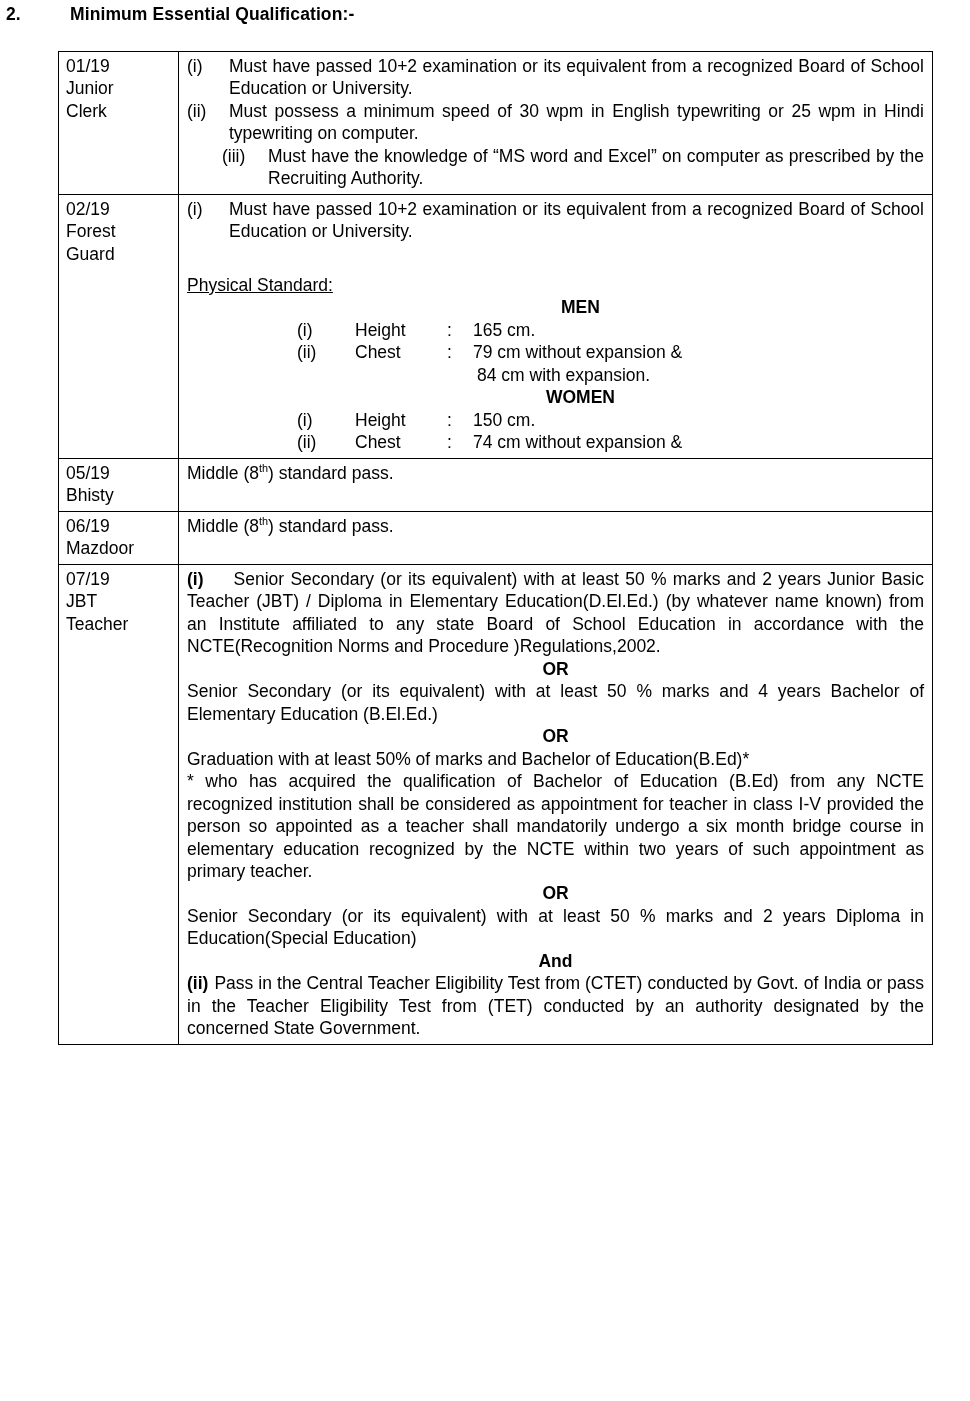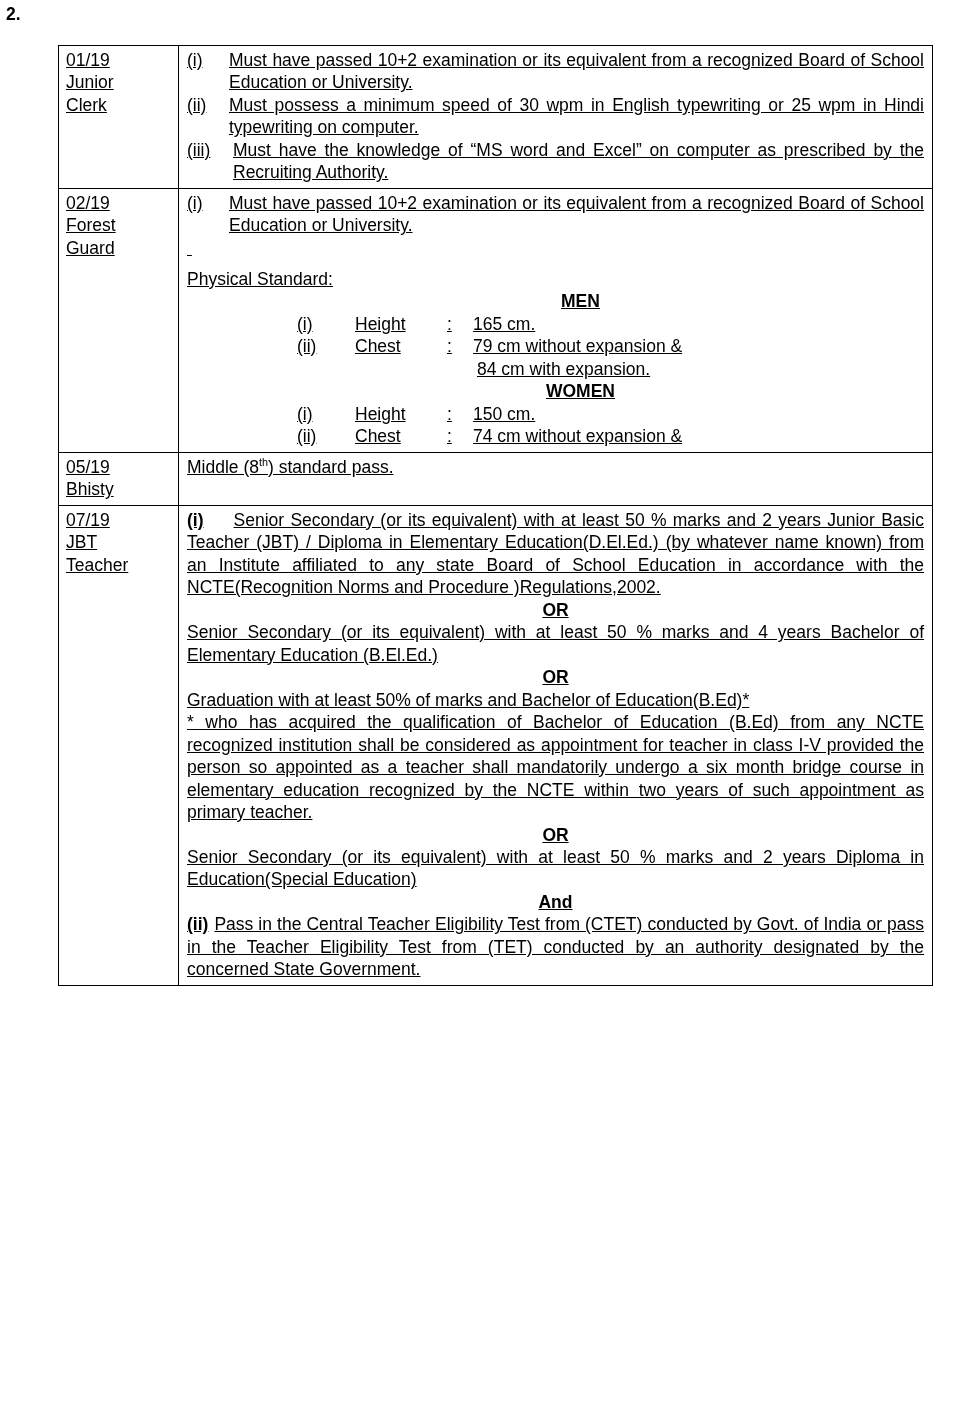--- a/index.html
+++ b/index.html
@@ -38,25 +38,24 @@
   }
   .heading-title {
     font-weight: bold;
     font-size: 17.5px;
     letter-spacing: 0.1px;
   }
   
   .qual-table {
     position: absolute;
     left: 58px;
-    top: 45px;
+    top: 51px;
     width: 874px;
     border-collapse: collapse;
     table-layout: fixed;
-    text-decoration: underline;
   }
   .qual-table td {
     border: 1.4px solid #000000;
     vertical-align: top;
     padding: 0;
   }
   .col-code {
     width: 120px;
   }
   .col-body {
@@ -82,20 +81,21 @@
     display: flex;
     align-items: flex-start;
     text-align: justify;
   }
   .rmark {
     flex: 0 0 auto;
     width: 42px;
   }
   .rmark.wide {
     width: 46px;
+    margin-left: 35px;
   }
   .rtext {
     flex: 1 1 auto;
     text-align: justify;
     text-align-last: left;
   }
   .just-all {
     text-align: justify;
   }
   .ctr {
@@ -145,20 +145,21 @@
     margin-right: 30px;
   }
 </style>
 </head>
 <body>
 
 <div class="page">
 
   <div class="heading">
     <span class="heading-num">2.</span>
+    <span class="heading-title">Minimum Essential Qualification:-</span>
   </div>
 
   <table class="qual-table">
     <colgroup>
       <col class="col-code">
       <col class="col-body">
     </colgroup>
     <tbody>
 
       <tr>
@@ -263,20 +264,33 @@
             <div>Bhisty</div>
           </div>
         </td>
         <td>
           <div class="body-cell">
             <div><span>Middle (8</span><sup>th</sup><span>) standard pass.</span></div>
           </div>
         </td>
       </tr>
 
+      <tr>
+        <td>
+          <div class="code-cell">
+            <div>06/19</div>
+            <div>Mazdoor</div>
+          </div>
+        </td>
+        <td>
+          <div class="body-cell">
+            <div><span>Middle (8</span><sup>th</sup><span>) standard pass.</span></div>
+          </div>
+        </td>
+      </tr>
 
       <tr>
         <td>
           <div class="code-cell">
             <div>07/19</div>
             <div>JBT</div>
             <div>Teacher</div>
           </div>
         </td>
         <td>

